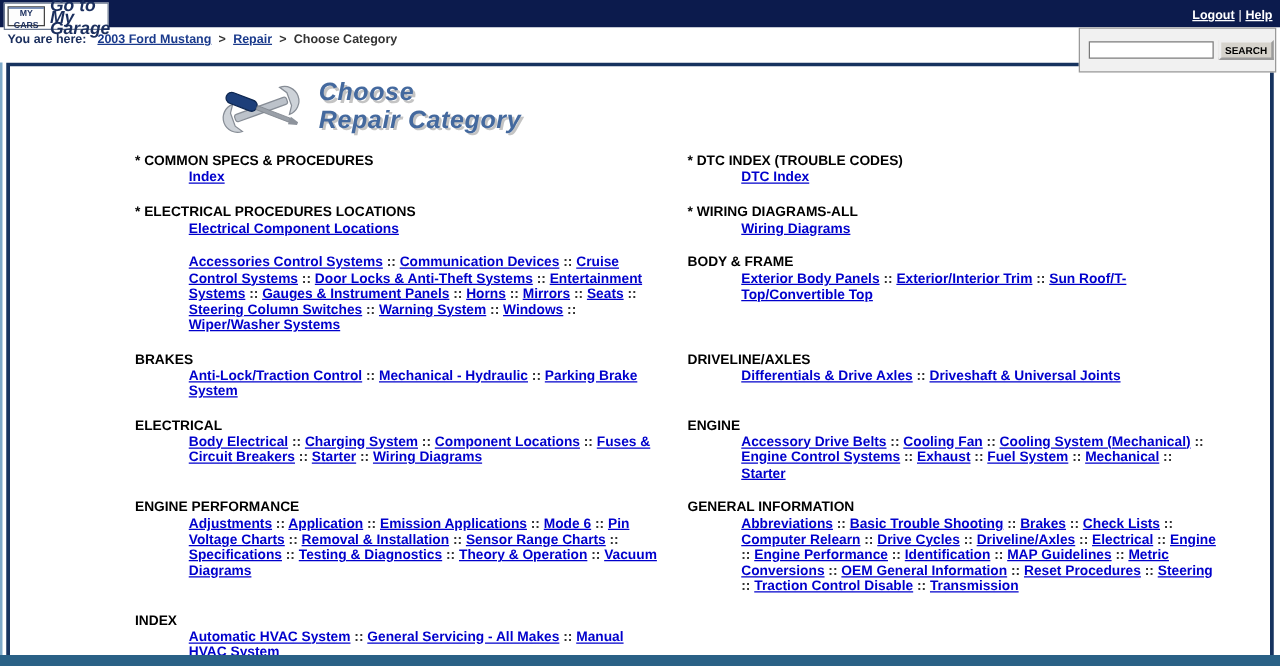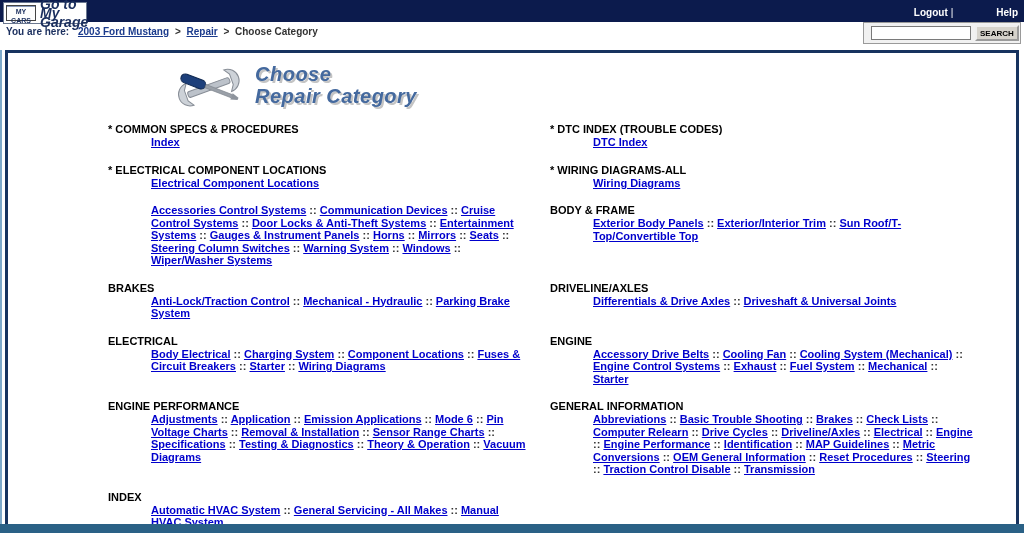--- a/index.html
+++ b/index.html
@@ -7,21 +7,21 @@
   .page { position:relative; width:1024px; height:533px; background:#fff; }
 
   
   .topbar { position:relative; height:22px; background:#0c1b4d; }
   .garage-btn { position:absolute; left:3px; top:2px; height:22px; background:#fff; border:1px solid #6b7890; display:flex; align-items:center; padding:1px 4px 1px 2px; cursor:pointer; z-index:5; }
   .plate { position:relative; width:30px; height:16px; background:#fdfdfd; border:1px solid #444; margin-right:4px; display:flex; flex-direction:column; }
   .plate-top { height:4px; background:#2a52a0; border-bottom:1px solid #8899bb; }
   .plate-text { font-size:7px; font-weight:bold; color:#1b2f5e; text-align:center; line-height:9px; letter-spacing:0; }
   .garage-label { font-size:14px; font-weight:bold; font-style:italic; color:#1b2f5e; line-height:9px; width:42px; }
   .top-right { position:absolute; right:6px; top:2px; text-align:right; }
-  .top-links a { color:#fff; font-size:10px; font-weight:bold; cursor:pointer;margin-left:40px; }
+  .top-links a { color:#fff; font-size:10px; font-weight:bold; text-decoration:underline; cursor:pointer; }
   .top-links .pipe { color:#fff; font-size:10px; margin:0 3px; }
   .version { color:#9fb0cc; font-size:8px; margin-top:1px; }
 
   
   .band { position:relative; height:28px; background:#17497c; }
   .logo { position:absolute; left:6px; top:1px; cursor:pointer; }
   .logo-row { display:flex; align-items:center; }
   .logo-text { color:#fff; font-size:15px; font-weight:bold; font-style:italic; letter-spacing:0; text-shadow:1px 1px 1px #06122e; }
   .diy-badge { width:16px; height:13px; margin-left:3px; background:#28558c; border:1px solid #6d91b8; border-radius:50%; color:#e8eef6; font-size:6px; font-style:italic; font-weight:bold; display:flex; align-items:center; justify-content:center; }
   .tagline { color:#aebad2; font-size:6.5px; font-style:italic; margin-top:0px; }
@@ -29,21 +29,21 @@
   .diag { width:16px; height:15px; border-left:2px solid #c6d2de; transform:skewX(-38deg); transform-origin:bottom left; margin-right:8px; }
   .tab { width:61px; background:#2b5f92; border-left:1px solid #123a63; border-top:1px solid #c6d2de; color:#fff; font-size:9px; font-weight:bold; text-decoration:underline; text-align:center; line-height:14px; cursor:pointer; }
   .tab.active { background:#0f3f6f; }
 
   
   .crumbrow { position:relative; height:28px; background:#fff; padding:4px 0 16px 6px; font-size:10px; }
   .crumb-prefix { font-weight:bold; color:#1b2f5e; margin-right:6px; }
   .crumb-link { font-weight:bold; color:#1a3a8c; text-decoration:underline; cursor:pointer; }
   .crumb-sep { color:#333; font-weight:bold; margin:0 3px; }
   .crumb-current { font-weight:bold; color:#333; }
-  .searchbox { position:absolute; right:3px; top:0; width:158px; height:22px; background:#f1f1f1; border:1px solid #9a9a9a; display:flex; align-items:center; padding:2px 3px; z-index:6; }
+  .searchbox { position:absolute; right:3px; top:0; width:158px; height:36px; background:#f1f1f1; border:1px solid #9a9a9a; display:flex; align-items:center; padding:2px 3px; z-index:6; }
   .searchbox input { width:100px; height:14px; border:1px solid #7a7a7a; font-size:10px; padding:0 2px; margin-left:4px; font-family:"Liberation Sans", sans-serif; }
   .searchbox button { margin-left:4px; height:16px; background:#d6d3cc; border:2px outset #efefef; font-size:8px; font-weight:bold; color:#000; padding:0 3px; cursor:pointer; font-family:"Liberation Sans", sans-serif; }
 
   
   .left-edge { position:absolute; left:0; top:50px; bottom:0; width:2px; background:#7ea9c9; }
 
   
   .content { margin:0 5px; border:3px solid #17335f; background:#fff; min-height:413px; }
   .title-area { display:flex; align-items:flex-start; padding:10px 0 6px 165px; height:62px; }
   .tools-icon { flex:0 0 auto; }
@@ -116,21 +116,21 @@
     <div class="grid" id="category-grid">
         <div class="cat-cell">
           <div class="cat-heading">* COMMON SPECS &amp; PROCEDURES</div>
           <div class="cat-links"><a>Index</a></div>
         </div>
         <div class="cat-cell">
           <div class="cat-heading">* DTC INDEX (TROUBLE CODES)</div>
           <div class="cat-links"><a>DTC Index</a></div>
         </div>
         <div class="cat-cell">
-          <div class="cat-heading">* ELECTRICAL COMPONENT LOCATIONS</div>
+          <div class="cat-heading">* ELECTRICAL PROCEDURES LOCATIONS</div>
           <div class="cat-links"><a>Electrical Component Locations</a></div>
         </div>
         <div class="cat-cell">
           <div class="cat-heading">* WIRING DIAGRAMS-ALL</div>
           <div class="cat-links"><a>Wiring Diagrams</a></div>
         </div>
         <div class="cat-cell">
           <div class="cat-links"><a>Accessories Control Systems</a><span class="sep"> :: </span><a>Communication Devices</a><span class="sep"> :: </span><a>Cruise Control Systems</a><span class="sep"> :: </span><a>Door Locks &amp; Anti-Theft Systems</a><span class="sep"> :: </span><a>Entertainment Systems</a><span class="sep"> :: </span><a>Gauges &amp; Instrument Panels</a><span class="sep"> :: </span><a>Horns</a><span class="sep"> :: </span><a>Mirrors</a><span class="sep"> :: </span><a>Seats</a><span class="sep"> :: </span><a>Steering Column Switches</a><span class="sep"> :: </span><a>Warning System</a><span class="sep"> :: </span><a>Windows</a><span class="sep"> :: </span><a>Wiper/Washer Systems</a></div>
         </div>
         <div class="cat-cell">

